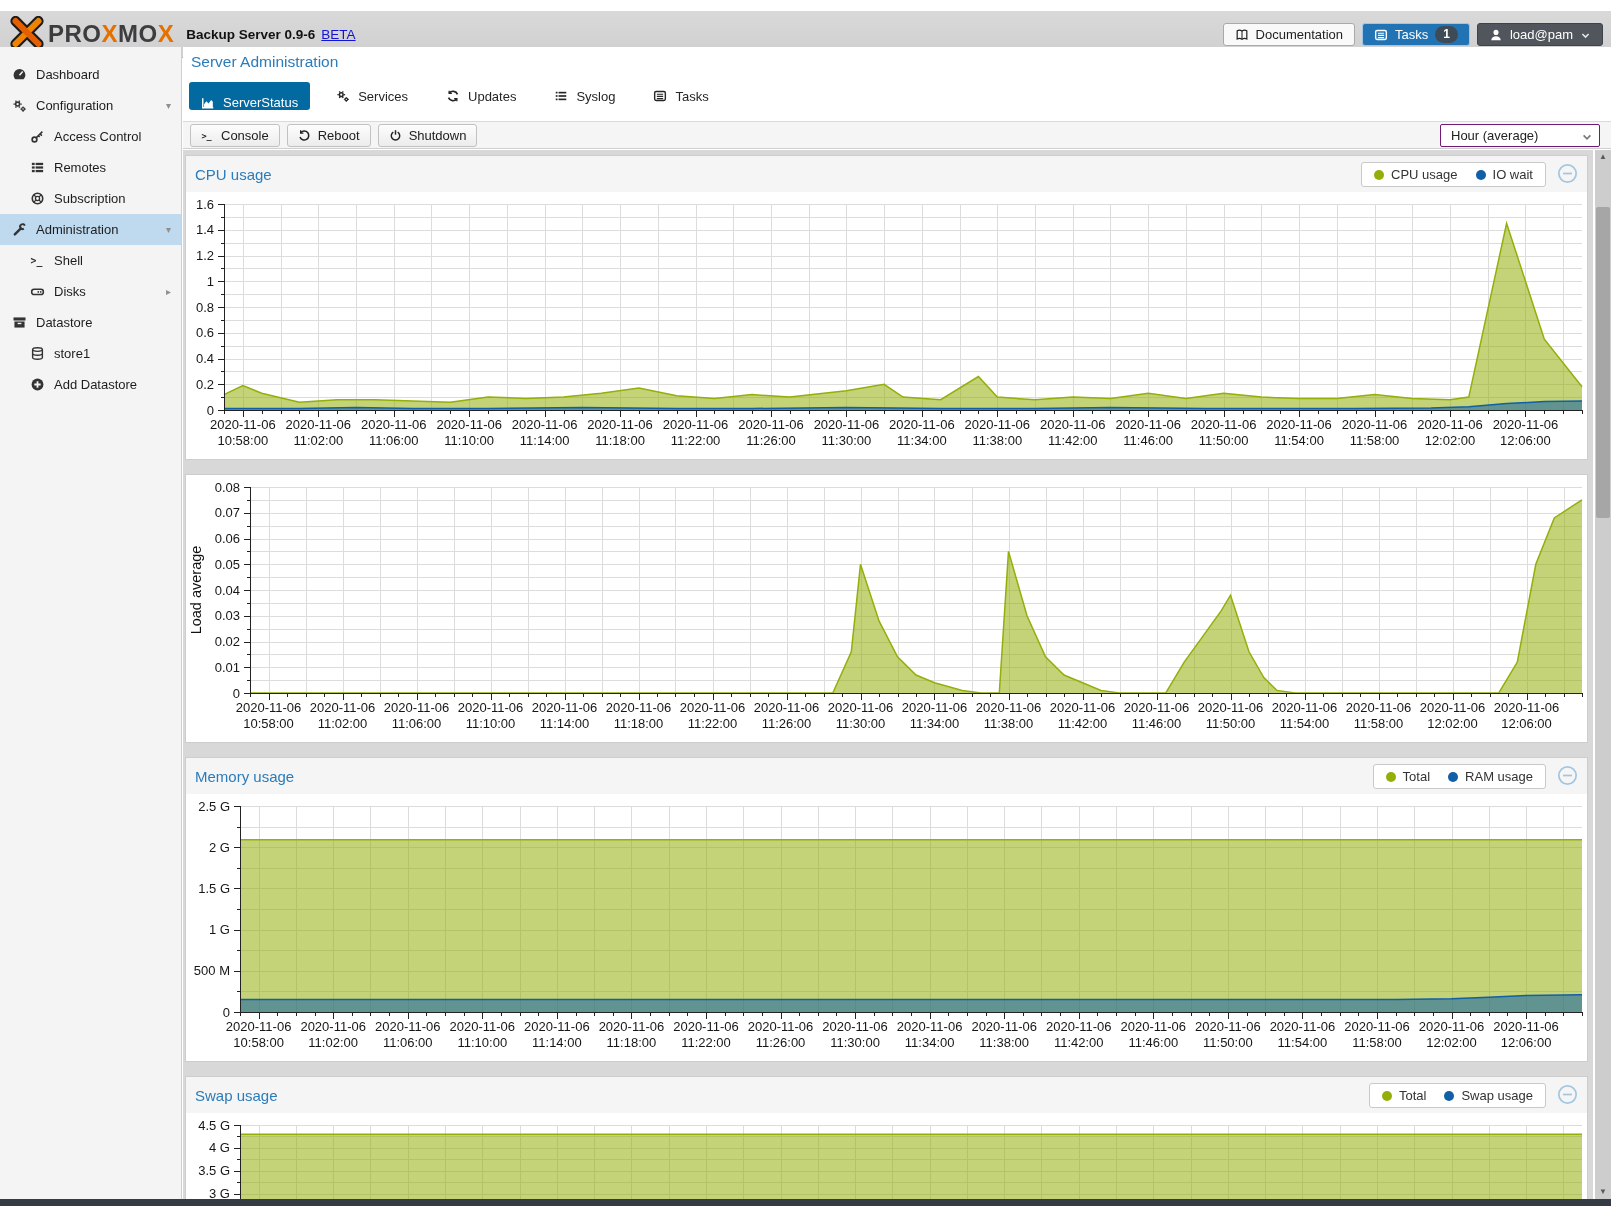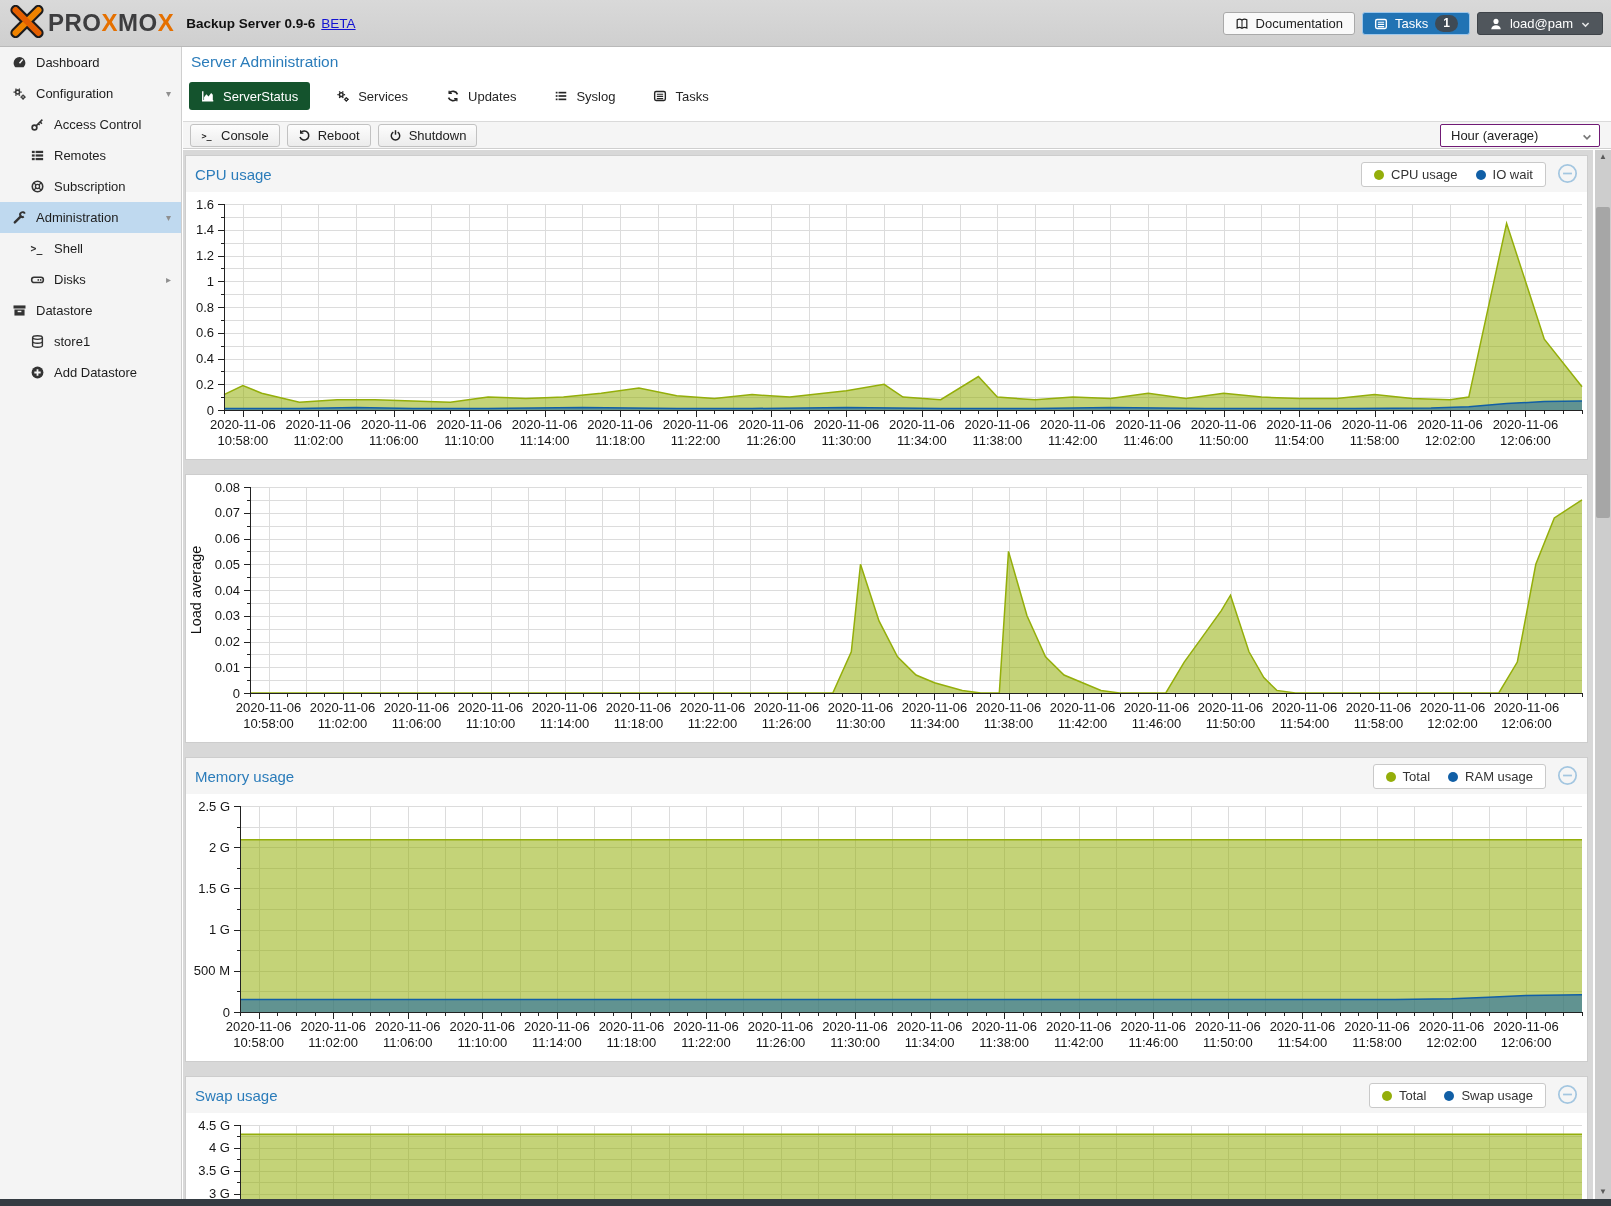--- a/index.html
+++ b/index.html
@@ -1,21 +1,21 @@
 <!DOCTYPE html>
 <html><head>
 <meta charset="utf-8">
 <style>
   * { margin:0; padding:0; box-sizing:border-box; }
   html,body { background:#888; }
   .page { position:relative; width:1611px; height:1206px; background:#fff; overflow:hidden;
           font-family:"Liberation Sans",sans-serif; font-size:13px; color:#222; }
 
   
-  .hdr { position:absolute; left:0; top:0; width:1611px; height:47px;
+  .hdr { position:absolute; left:0; top:11px; width:1611px; height:47px;
          background:linear-gradient(#d9d9d9,#cfcfcf); border-bottom:1px solid #b9b9b9;
          display:flex; align-items:center; }
   .logo { display:flex; align-items:center; margin-left:8px; }
   .logo svg { width:38px; height:33px; }
   .wordmark { font-size:24px; font-weight:bold; letter-spacing:0.5px; color:#3d3d3f; margin-left:2px; }
   .wordmark .ox { color:#e57000; }
   .product { margin-left:12px; font-size:13.5px; color:#111;font-weight:bold; }
   .beta { margin-left:6px; font-size:13.5px; color:#1313d2; text-decoration:underline; cursor:pointer; }
   .hdr-right { position:absolute; right:8px; top:12px; display:flex; gap:7px; }
   .hbtn { height:23px; display:inline-flex; align-items:center; gap:7px; padding:0 11px;
@@ -23,36 +23,36 @@
   .hbtn .ico { width:14px; height:14px; display:inline-block; }
   .hbtn-doc  { background:#f9f9f9; border:1px solid #a9a9a9; color:#222; }
   .hbtn-tasks{ background:#2173b4; border:1px solid #9cc6ea; color:#fff; }
   .badge { background:#3e4a55; color:#fff; border-radius:9px; padding:0 8px; font-size:12px;
            font-weight:bold; line-height:17px; }
   .hbtn-user { background:#50565c; border:1px solid #3e4349; color:#fff; }
   .hbtn-user .chev { width:11px; height:11px; opacity:.85; }
 
   
   .sb { position:absolute; left:0; top:47px; width:182px; height:1152px; background:#f4f4f4;
-        border-right:1px solid #cfcfcf; }
+        border-right:1px solid #cfcfcf; padding-top:12px; }
   .si { height:31px; display:flex; align-items:center; gap:9px; padding-left:12px;
         font-size:13px; color:#1d1d1d; position:relative; cursor:pointer; }
   .si.lvl1 { padding-left:30px; }
   .si.sel { background:#bfd9ef; }
   .si .ico { width:15px; height:15px; color:#333; flex:none; }
   .si .arr { position:absolute; right:10px; color:#8f8f8f; font-size:10px; }
 
   
   .ct { position:absolute; left:183px; top:47px; width:1428px; height:1152px; background:#fff; }
   .pgtitle { position:absolute; left:8px; top:6px; font-size:15.5px; color:#2b7cba; }
   .tabbar { position:absolute; left:6px; top:35px; height:28px; display:flex; gap:14px; }
   .tab { display:flex; align-items:center; gap:8px; padding:0 12px; border-radius:3px;
          font-size:13px; color:#252525; cursor:pointer; }
   .tab .ico { width:14px; height:14px; }
-  .tab.active { background:#14532d; color:#fff; }
+  .tab.active { background:#0369a1; color:#fff;align-items:flex-end; }
   .toolbar { position:absolute; left:0; top:74px; width:1428px; height:28px; background:#f5f5f5;
              border-top:1px solid #dadada; border-bottom:1px solid #cfcfcf;
              display:flex; align-items:center; gap:7px; padding-left:7px; }
   .tbtn { height:23px; display:inline-flex; align-items:center; gap:7px; padding:0 10px;
           background:linear-gradient(#fdfdfd,#ececec); border:1px solid #c2c2c2; border-radius:3px;
           font-size:13px; color:#212121; cursor:pointer; }
   .tbtn .ico { width:13px; height:13px; }
   .combo { position:absolute; right:11px; top:2px; width:160px; height:23px; background:#fff;
            border:1px solid #701a75; border-radius:2px; display:flex; align-items:center;
            padding-left:10px; font-size:13px; color:#222; cursor:pointer; }

